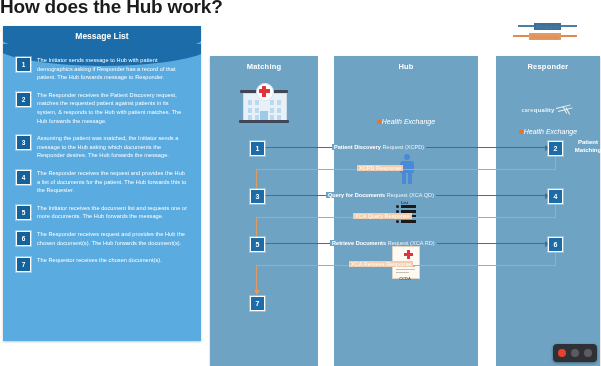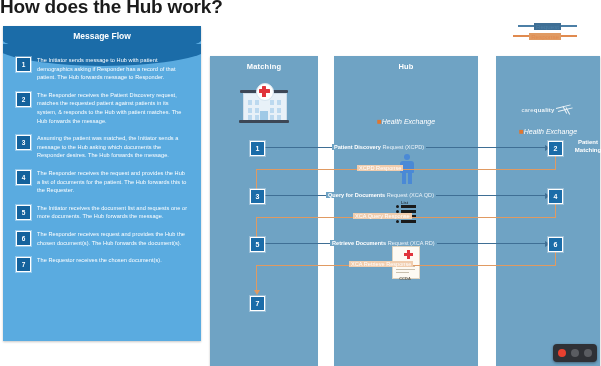--- a/index.html
+++ b/index.html
@@ -190,21 +190,21 @@
 </head>
 <body>
 
 <div id="slide">
 
   <div class="slide-title">How does the Hub work?</div>
 
   <div class="left-panel">
     <div class="lp-header"></div>
     <div class="lp-curve"></div>
-    <div class="lp-header-title">Message Flow</div>
+    <div class="lp-header-title">Message List</div>
 
     <div class="steps">
       <div class="step-row">
         <div class="step-badge">1</div>
         <div class="step-text">The Initiator sends message to Hub with patient demographics asking if Responder has a record of that patient.  The Hub forwards message to Responder.</div>
       </div>
       <div class="step-row">
         <div class="step-badge">2</div>
         <div class="step-text">The Responder receives the Patient Discovery request, matches the requested patient against patients in its system, &amp; responds to the Hub with patient matches. The Hub forwards the message.</div>
       </div>
@@ -273,20 +273,21 @@
     </div>
 
     <div class="col" id="col-hub">
       <div class="col-title">Hub</div>
       <div class="brand" id="hub-brand">
         <span class="dot">■</span><span>Health Exchange</span>
       </div>
     </div>
 
     <div class="col" id="col-responder">
+      <div class="col-title">Responder</div>
       <div class="cq-logo">
         <span>care</span><b>quality</b><span class="cq-mark">
           <i style="left:1px;top:2px;width:15px;transform:rotate(-14deg);"></i>
           <i style="left:3px;top:5px;width:15px;transform:rotate(-14deg);"></i>
           <i style="left:8px;top:0px;width:8px;transform:rotate(62deg);"></i>
           <i style="left:11px;top:1px;width:8px;transform:rotate(62deg);"></i>
         </span>
       </div>
       <div class="brand" id="resp-brand">
         <span class="dot">■</span><span>Health Exchange</span>

